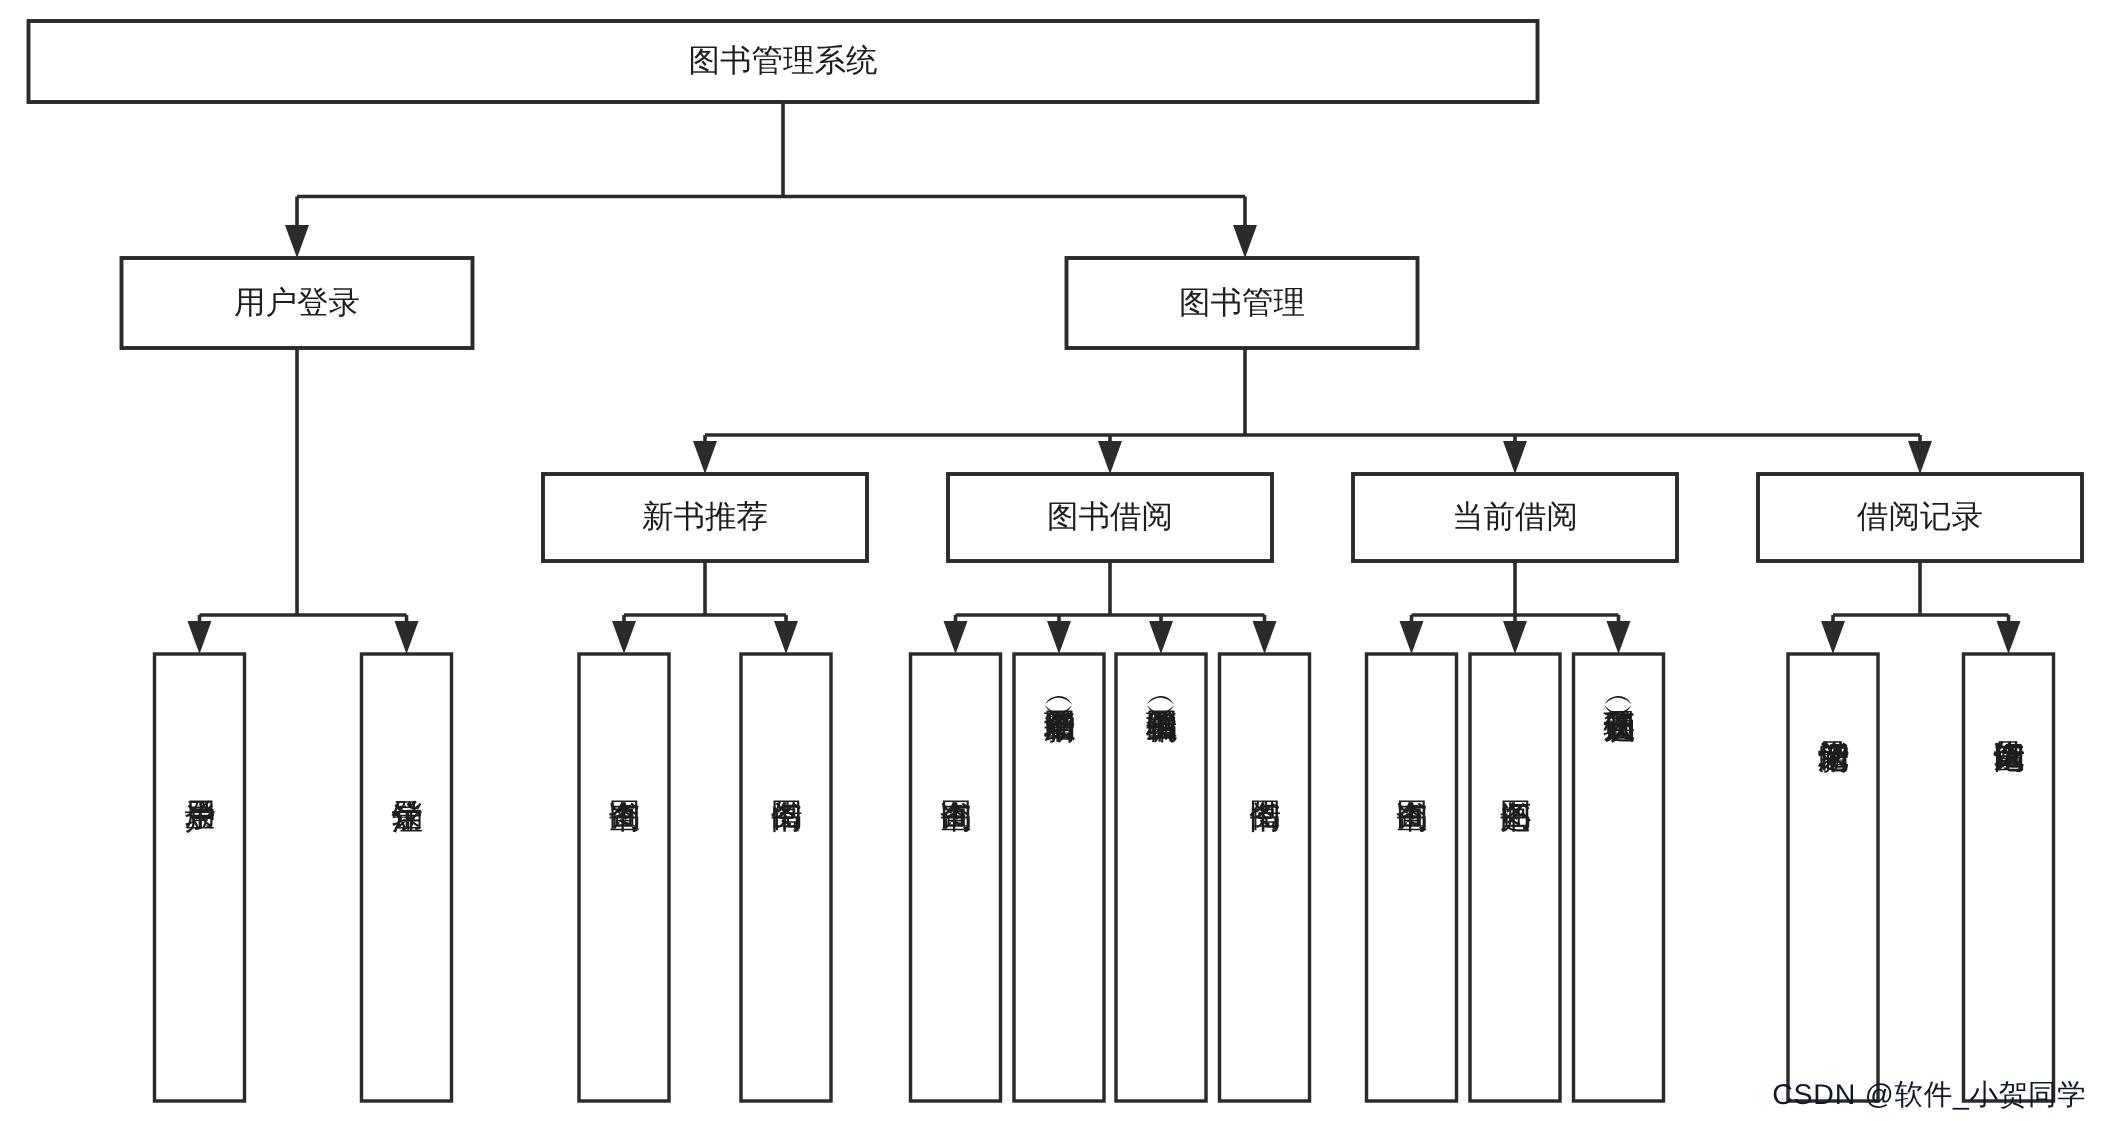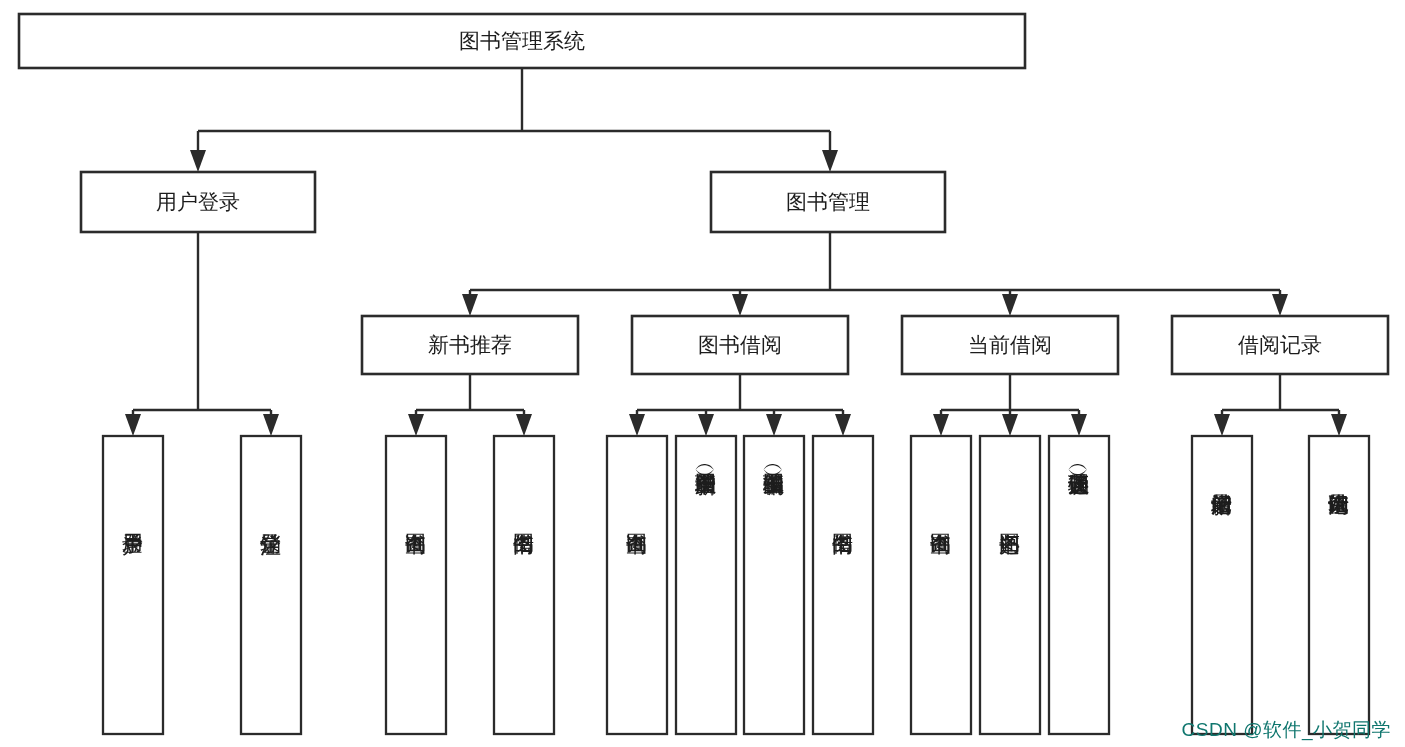--- a/index.html
+++ b/index.html
@@ -55,21 +55,21 @@
     font-size: 21px;
     fill: #1d1d1d;
     text-anchor: middle;
   }
   .watermark {
     position: absolute;
     right: 14px;
     bottom: 4px;
     font-family: "Liberation Sans", "DejaVu Sans", sans-serif;
     font-size: 19px;
-    color: #0f766e;
+    color: #0f172a;
     white-space: nowrap;
     letter-spacing: 0.5px;
     pointer-events: none;
     text-align: right;
   }
 </style>
 </head>
 <body>
 
 <div id="diagram-root">

